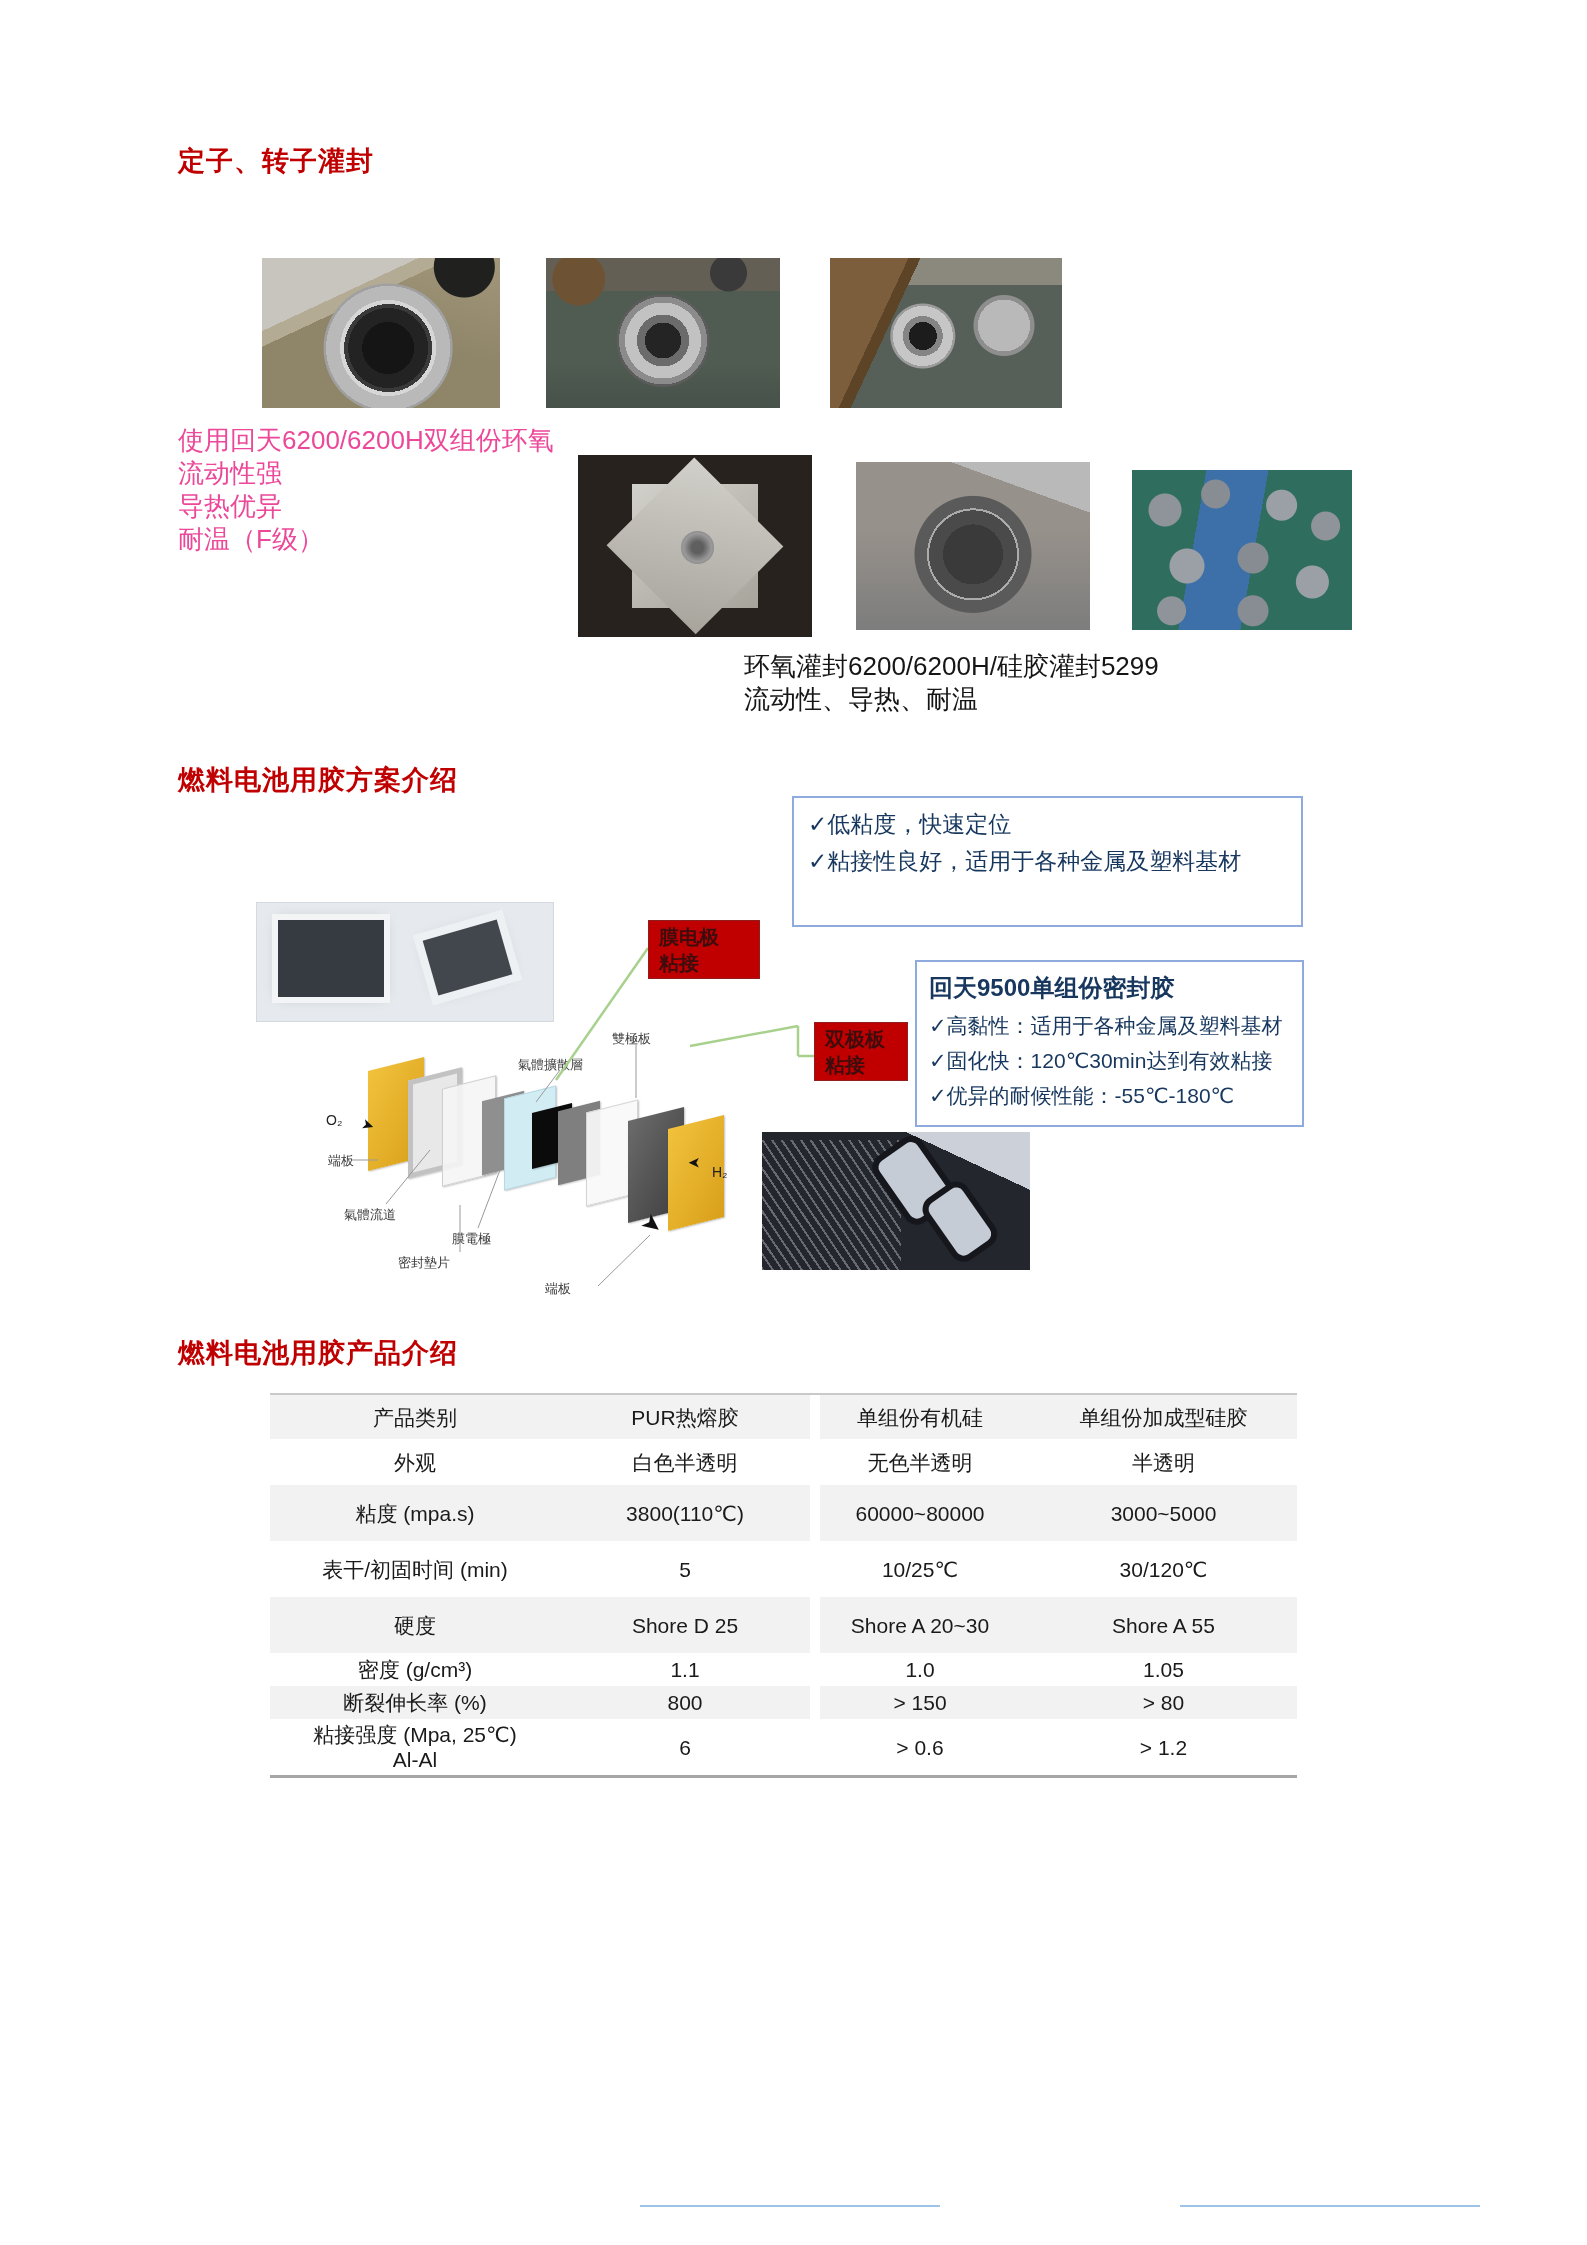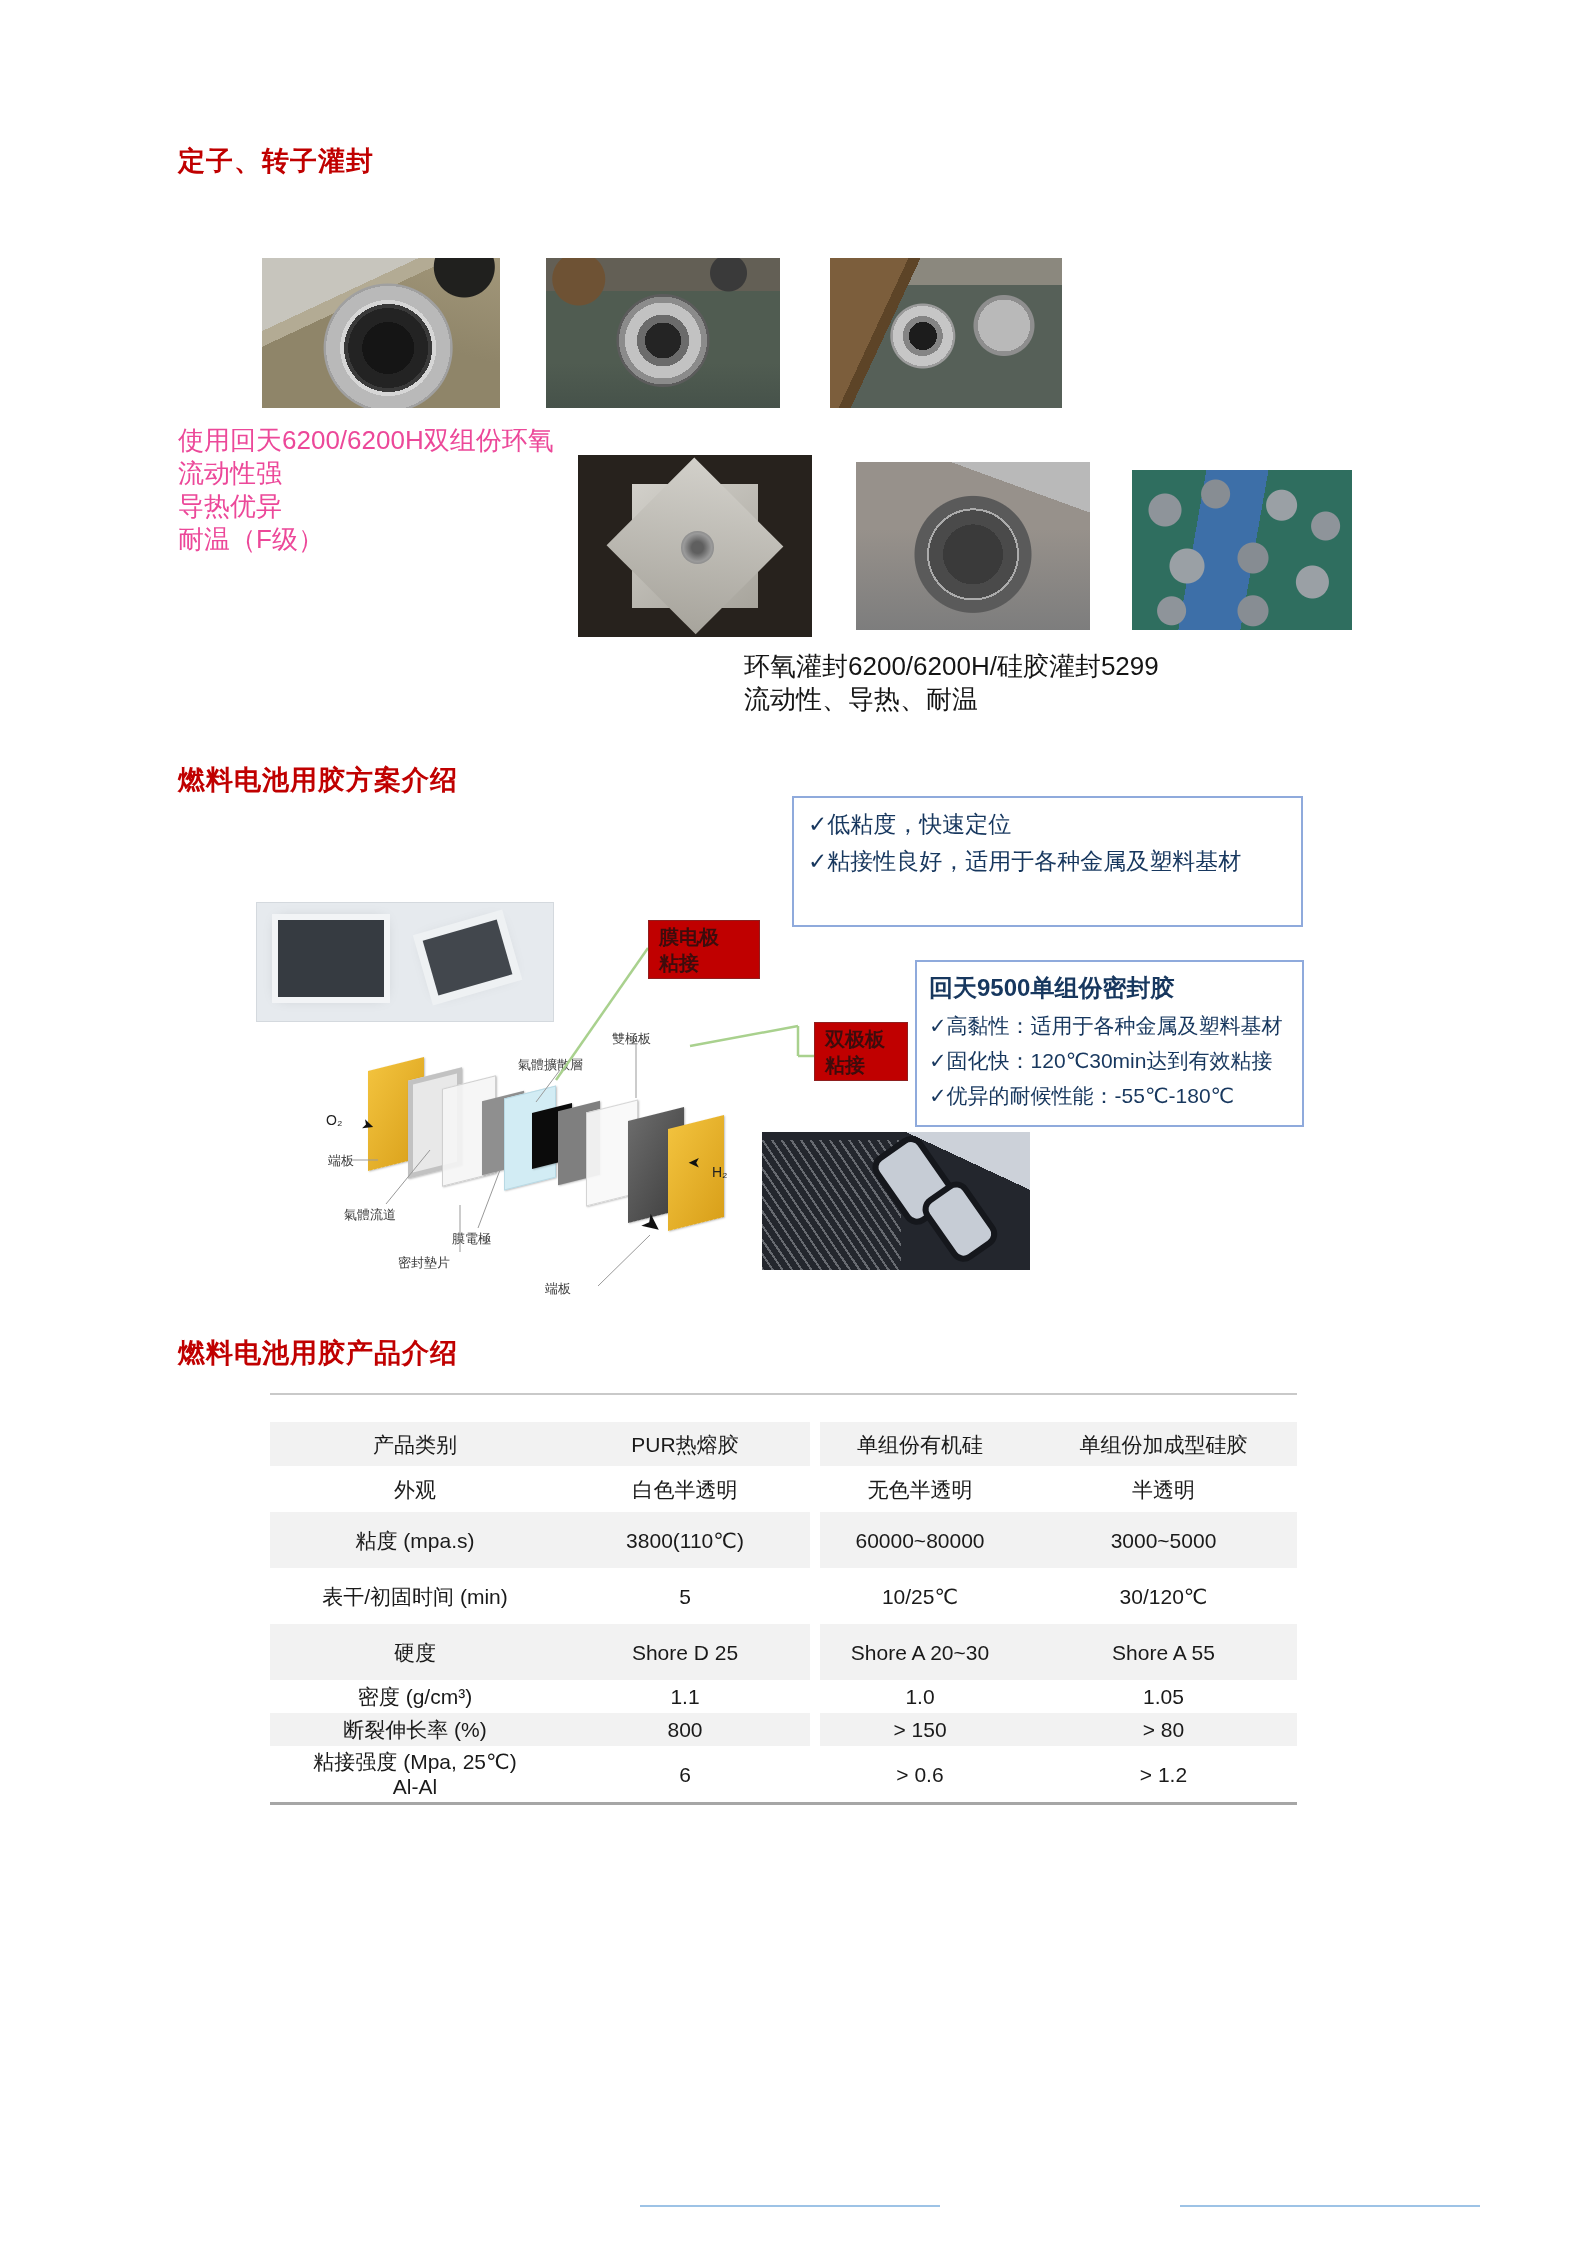--- a/index.html
+++ b/index.html
@@ -93,21 +93,21 @@
   .bb1 .bb-point{font-size:23px;line-height:37px;}
   .bb2{left:915px;top:960px;width:389px;height:167px;padding:8px 12px;}
   .bb2 .bb-title{font-size:24px;font-weight:bold;margin:2px 0 4px 0;}
   .bb2 .bb-point{font-size:21px;line-height:35px;white-space:nowrap;}
   
   #overlay{position:absolute;left:0;top:0;z-index:1;pointer-events:none;}
   
   .prod-table{position:absolute;left:270px;top:1393px;width:1027px;border-top:2px solid #C9C9C9;border-bottom:3px solid #A6A6A6;}
   .t-head{display:grid;grid-template-columns:290px 250px 220px 267px;height:50px;background:#C00000;border-bottom:2px solid #A80000;}
   .th{display:flex;align-items:center;justify-content:center;color:#fff;font-size:21px;font-weight:bold;}
-  .t-body{position:relative;margin-top:27px;}
+  .t-body{position:relative;}
   .t-row{display:grid;grid-template-columns:290px 250px 220px 267px;}
   .t-row:nth-child(odd){background:#F2F2F2;}
   .t-row:nth-child(1){min-height:44px;}
   .t-row:nth-child(2){min-height:46px;}
   .t-row:nth-child(3),.t-row:nth-child(4),.t-row:nth-child(5){min-height:56px;}
   .t-row:nth-child(6),.t-row:nth-child(7){min-height:33px;}
   .t-row:nth-child(8){min-height:56px;}
   .td{display:flex;flex-direction:column;align-items:center;justify-content:center;font-size:21px;color:#1a1a1a;text-align:center;line-height:25px;}
   .col-divider{position:absolute;left:540px;top:0;bottom:0;width:10px;background:#fff;}
   

